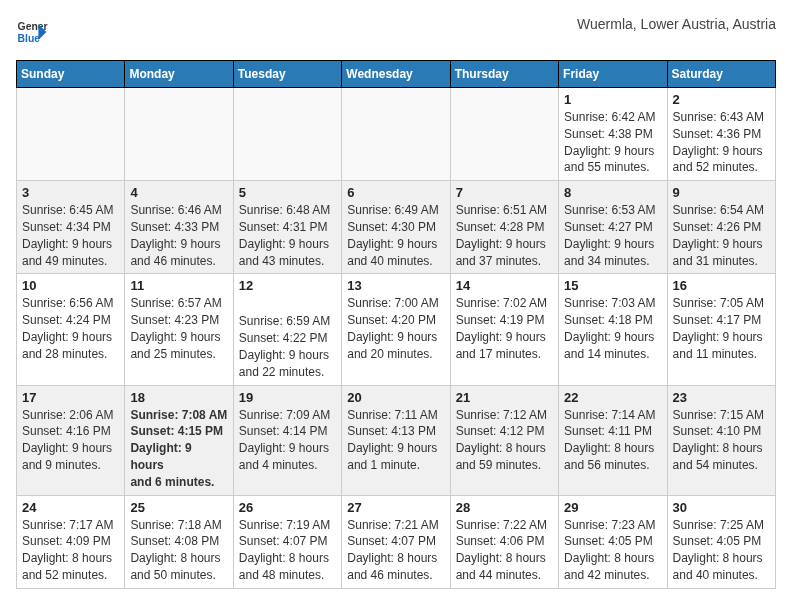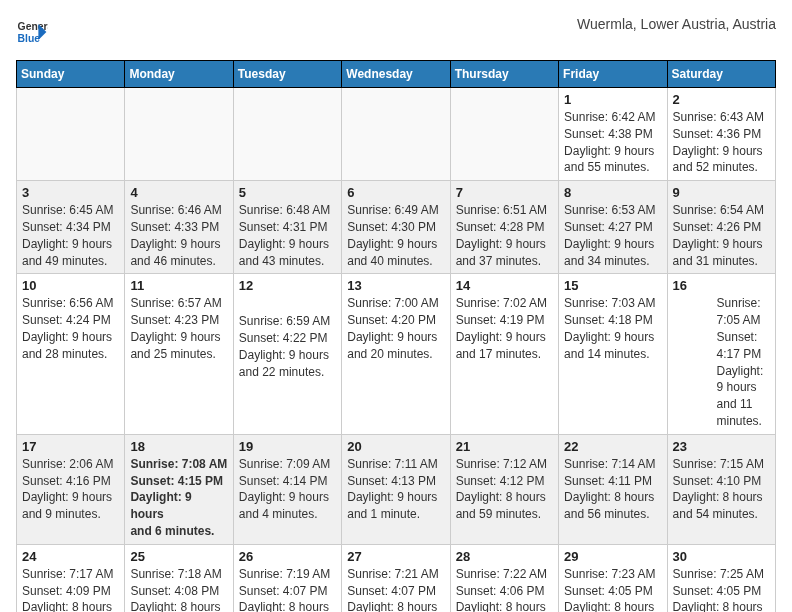--- a/index.html
+++ b/index.html
@@ -218,21 +218,21 @@
         </td>
         <td>
           <span class="day-number">15</span>
           <div class="day-info" style="white-space: pre-line;">Sunrise: 7:03 AM
 Sunset: 4:18 PM
 Daylight: 9 hours
 and 14 minutes.</div>
         </td>
         <td>
           <span class="day-number">16</span>
-          <div class="day-info" style="white-space: pre-line; margin-left: 44px;">Sunrise: 7:05 AM
+          <div class="day-info" style="white-space: pre-line;">Sunrise: 7:05 AM
 Sunset: 4:17 PM
 Daylight: 9 hours
 and 11 minutes.</div>
         </td>
       </tr>
       <tr class="row-shaded">
         <td>
           <span class="day-number">17</span>
           <div class="day-info" style="white-space: pre-line;">Sunrise: 2:06 AM
 Sunset: 4:16 PM

